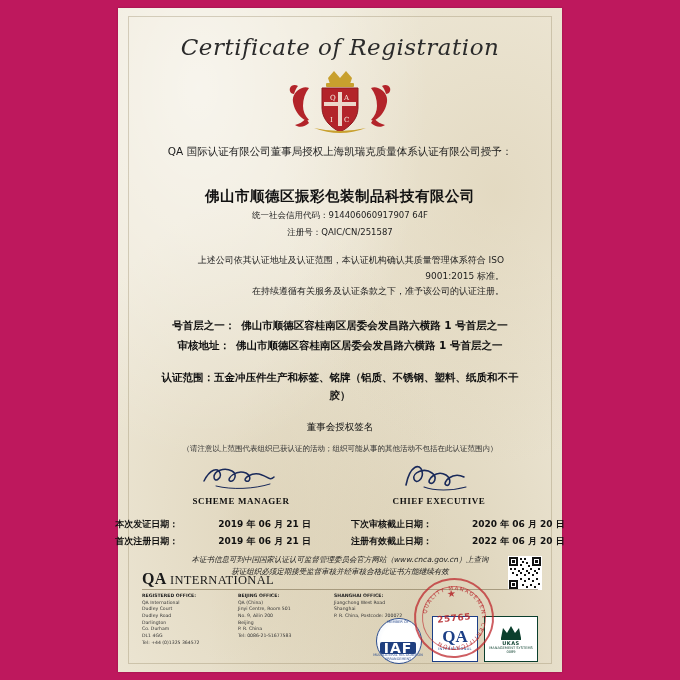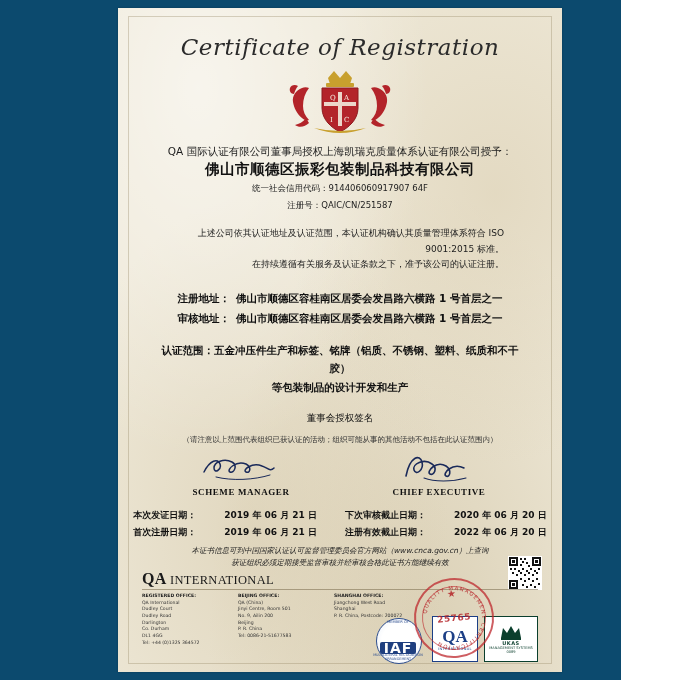--- a/index.html
+++ b/index.html
@@ -5,23 +5,23 @@
   html, body {
     margin: 0;
     padding: 0;
     width: 680px;
     height: 680px;
     background: #ffffff;
     font-family: "Liberation Serif", serif;
   }
   #cert-page {
     position: relative;
-    width: 621px;
+    width: 680px;
     height: 680px;
-    background: #0c4a6e;
+    background: #be185d;
     overflow: hidden;
   }
   
   #paper {
     position: absolute;
     left: 118px;
     top: 8px;
     width: 444px;
     height: 664px;
     background: linear-gradient(160deg, #efe9d8 0%, #f3eeds 20%, #eee8d6 45%, #e9e2cd 75%, #e5ddc6 100%);
@@ -84,21 +84,21 @@
     text-align: center;
     color: #1d1d1d;
   }
   #authorize-line {
     margin-top: 6px;
     font-size: 10.5px;
     font-family: "DejaVu Sans", sans-serif;
     line-height: 1.5;
   }
   #company-name {
-    margin-top: 0;
+    margin-top: 27px;
     font-size: 14.5px;
     font-weight: bold;
     font-family: Liberation Serif, serif;
     letter-spacing: .5px;
     color: #111;
   }
   #credit-code {
     margin-top: 4px;
     font-size: 8.5px;
     font-family: "DejaVu Sans", sans-serif;
@@ -186,21 +186,21 @@
   .date-row {
     display: flex;
     justify-content: center;
     font-family: "DejaVu Sans", sans-serif;
     font-size: 9px;
     font-weight: bold;
     color: #111;
     line-height: 1.9;
     white-space: nowrap;
   }
-  .date-row .seg { margin: 0 14px; }
+  .date-row .seg { margin: 0 20px; }
   #dates-block { margin-top: 10px; }
 
   #board-note {
     margin-top: 8px;
     text-align: center;
     font-family: "DejaVu Sans", sans-serif;
     font-size: 7.5px;
     color: #222;
   }
   #verify-note {
@@ -395,34 +395,33 @@
       <div id="credit-code" class="line">统一社会信用代码：914406060917907 64F</div>
       <div id="reg-no" class="line">注册号：QAIC/CN/251587</div>
 
       <div id="scope-para">
         <div>上述公司依其认证地址及认证范围，本认证机构确认其质量管理体系符合 ISO 9001:2015 标准。</div>
         <div>在持续遵循有关服务及认证条款之下，准予该公司的认证注册。</div>
       </div>
 
       <div class="addr-block">
         <div class="addr-row">
-          <span class="addr-label">注册地址：</span>
+          <span class="addr-label">号首层之一：</span>
           <span>佛山市顺德区容桂南区居委会发昌路六横路 1 号首层之一</span>
         </div>
         <div class="addr-row">
           <span class="addr-label">审核地址：</span>
           <span>佛山市顺德区容桂南区居委会发昌路六横路 1 号首层之一</span>
         </div>
       </div>
 
       <div id="scope-cert">
         <div>
           <span>认证范围：</span><span>五金冲压件生产和标签、铭牌（铝质、不锈钢、塑料、纸质和不干胶）</span>
         </div>
-        <div>等包装制品的设计开发和生产</div>
       </div>
       <div id="sig-heading">董事会授权签名</div>
 
       <div id="scope-note">（请注意以上范围代表组织已获认证的活动；组织可能从事的其他活动不包括在此认证范围内）</div>
       <div id="sig-row">
         <div class="sig-cell">
           <div class="sig-mark">
             <svg width="90" height="34" viewBox="0 0 90 34" xmlns="http://www.w3.org/2000/svg">
               <path d="M8 22 C14 10 22 8 24 14 C26 20 18 24 18 18 C18 12 28 8 36 12 C42 15 38 24 34 22 C30 20 40 10 50 14 C56 17 54 24 50 22 C46 20 56 12 66 16 C72 18 74 22 78 18" fill="none" stroke="#1a2a5a" stroke-width="1.5" stroke-linecap="round"></path>
               <path d="M20 27 C36 31 58 30 74 25" fill="none" stroke="#1a2a5a" stroke-width="1" stroke-linecap="round"></path>

